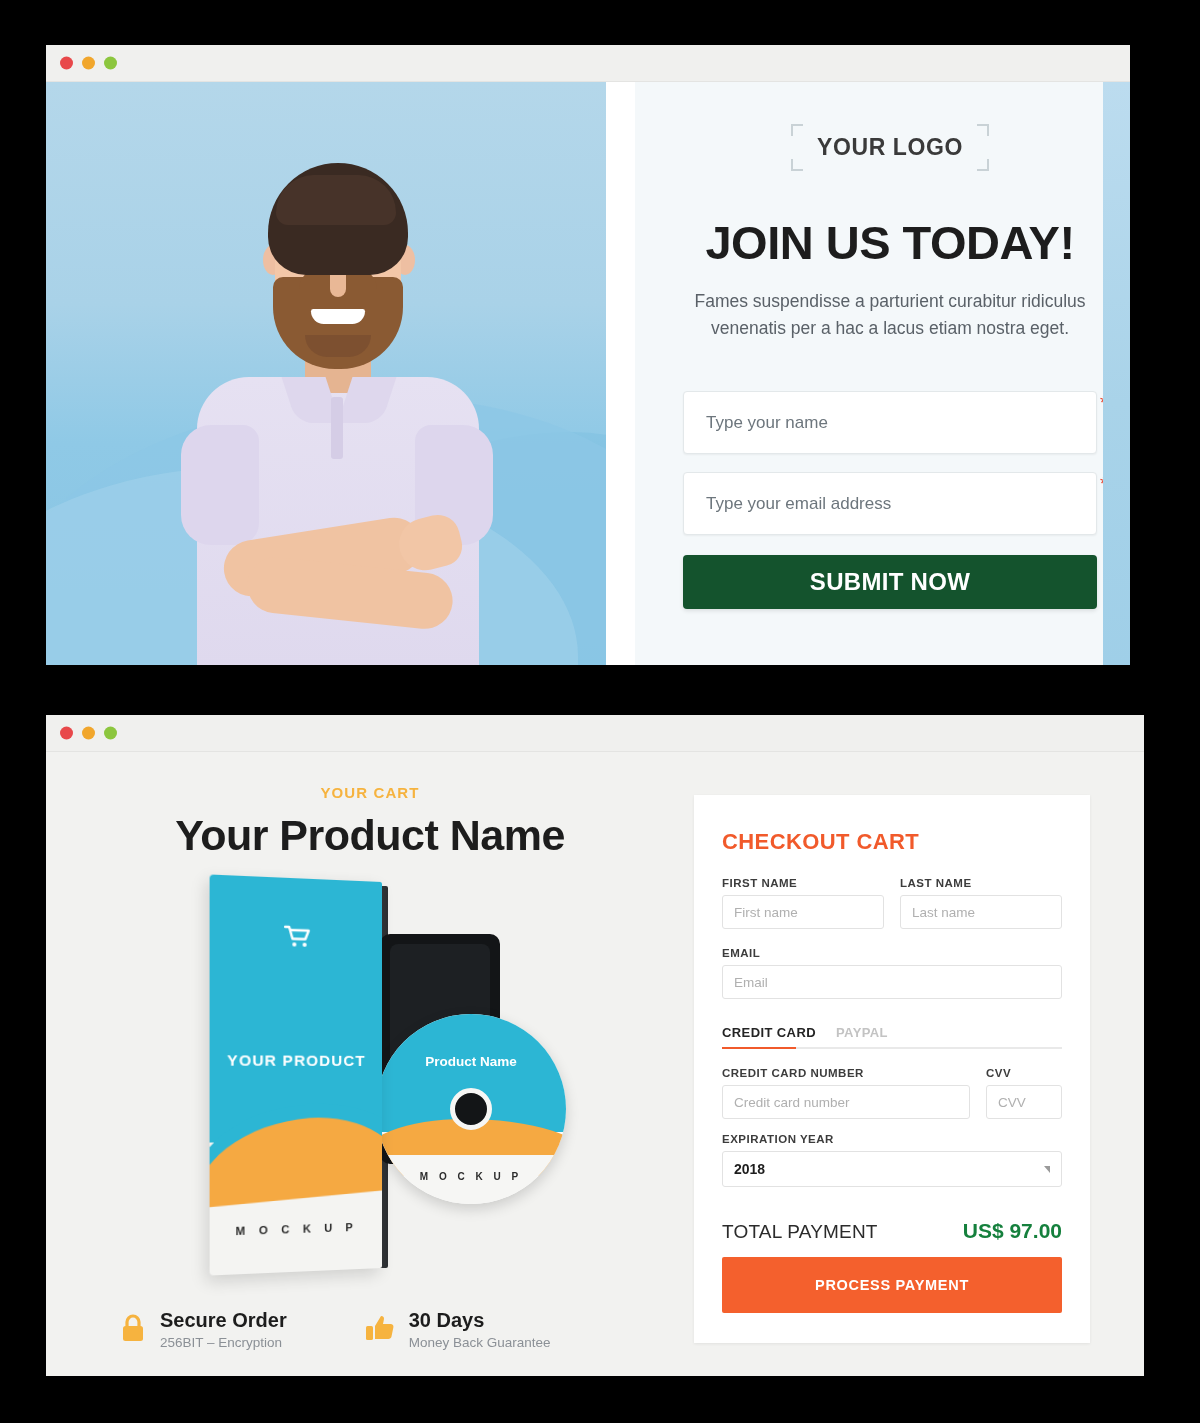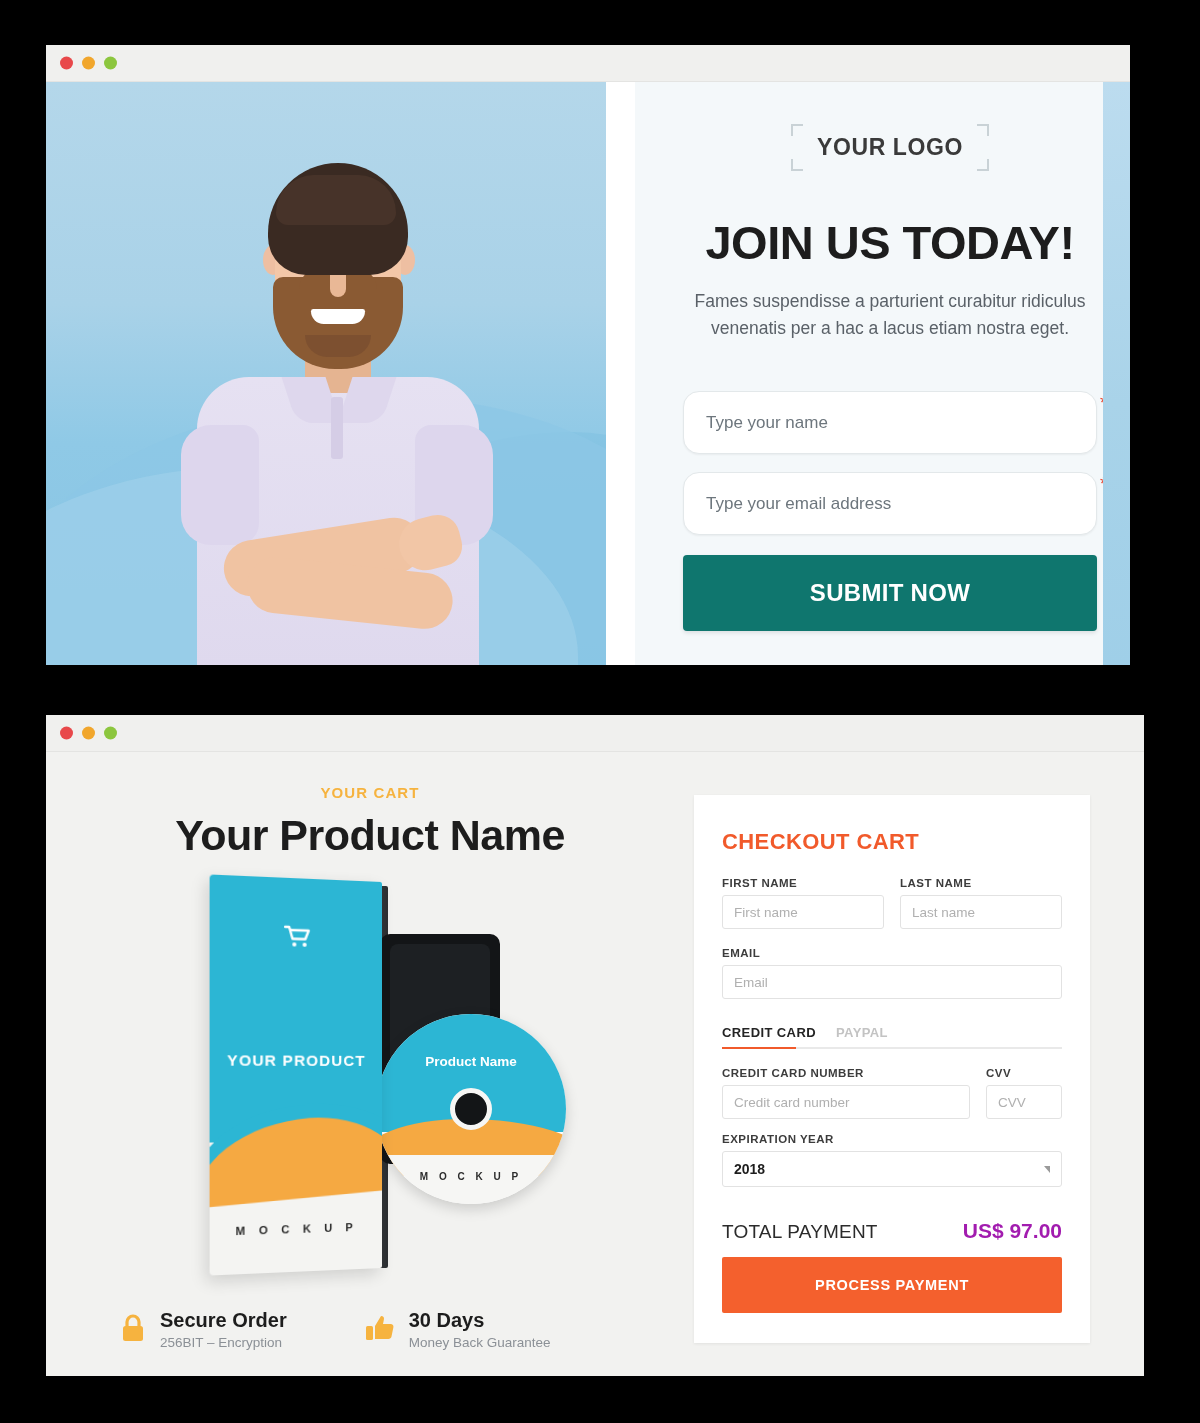--- a/index.html
+++ b/index.html
@@ -118,28 +118,28 @@
   .logo-ph span.tr{ right:0; top:0; border-left:0; border-bottom:0; }
   .logo-ph span.bl{ left:0; bottom:0; border-right:0; border-top:0; }
   .logo-ph span.brr{ right:0; bottom:0; border-left:0; border-top:0; }
 
   .join-head{ font-size:47px; font-weight:bold; color:#1d1d1d; margin-top:44px; letter-spacing:-.5px; }
   .join-sub{ font-size:17.5px; color:#5a6168; line-height:1.52; text-align:center; margin-top:18px; max-width:420px; }
 
   .join-form{ width:414px; margin-top:50px; }
   .jf-row{ position:relative; margin-bottom:18px; }
   .jf-input{
-    width:100%; height:63px; background:#fff; border:1px solid #e3e8ea; border-radius:16px;
+    width:100%; height:63px; background:#fff; border:1px solid #e3e8ea; border-radius:4px;
     box-shadow:0 1px 2px rgba(0,0,0,.05);
     padding:0 22px; font-size:17px; color:#6d767d; font-family:"Liberation Sans", sans-serif;
     display:flex; align-items:center;
   }
   .req{ position:absolute; right:-10px; top:2px; color:#e8402a; font-size:18px; }
   .submit-btn{
-    width:100%; height:76px; background:#0f766e; border:0; border-radius:4px; cursor:pointer;
+    width:100%; height:54px; background:#14532d; border:0; border-radius:4px; cursor:pointer;
     color:#fff; font-size:24px; font-weight:bold; letter-spacing:.3px;
     font-family:"Liberation Sans", sans-serif; margin-top:2px;
     box-shadow:0 2px 4px rgba(0,0,0,.10);
   }
   .edge-blue{
     position:absolute; right:0; top:0; width:27px; height:100%;
     background:linear-gradient(180deg,#bcdcef 0%, #a9d3e9 55%, #9fcfe8 100%);
   }
 
   
@@ -257,21 +257,21 @@
   .exprow > div{ flex:1; }
   .sel{
     width:100%; height:36px; border:1px solid #e2e2e2; border-radius:3px;
     padding:0 11px; font-size:14px; font-weight:bold; color:#1d1d1d;
     display:flex; align-items:center; justify-content:space-between; background:#fff;
   }
   .caret{ width:0;height:0;border-left:6px solid transparent;border-top:7px solid #9a9a9a; }
 
   .totalrow{ display:flex; justify-content:space-between; align-items:baseline; margin-top:32px; }
   .tot-l{ font-size:19px; color:#2b2b2b; letter-spacing:.2px; }
-  .tot-r{ font-size:21px; font-weight:bold; color:#a21caf; }
+  .tot-r{ font-size:21px; font-weight:bold; color:#15803d; }
   .pay-btn{
     width:100%; height:56px; background:#f4602d; border:0; border-radius:2px; cursor:pointer;
     color:#fff; font-size:14.5px; font-weight:bold; letter-spacing:.7px; margin-top:14px;
     font-family:"Liberation Sans", sans-serif;
   }
 </style>
 </head>
 <body>
 
 <div id="win-top">

